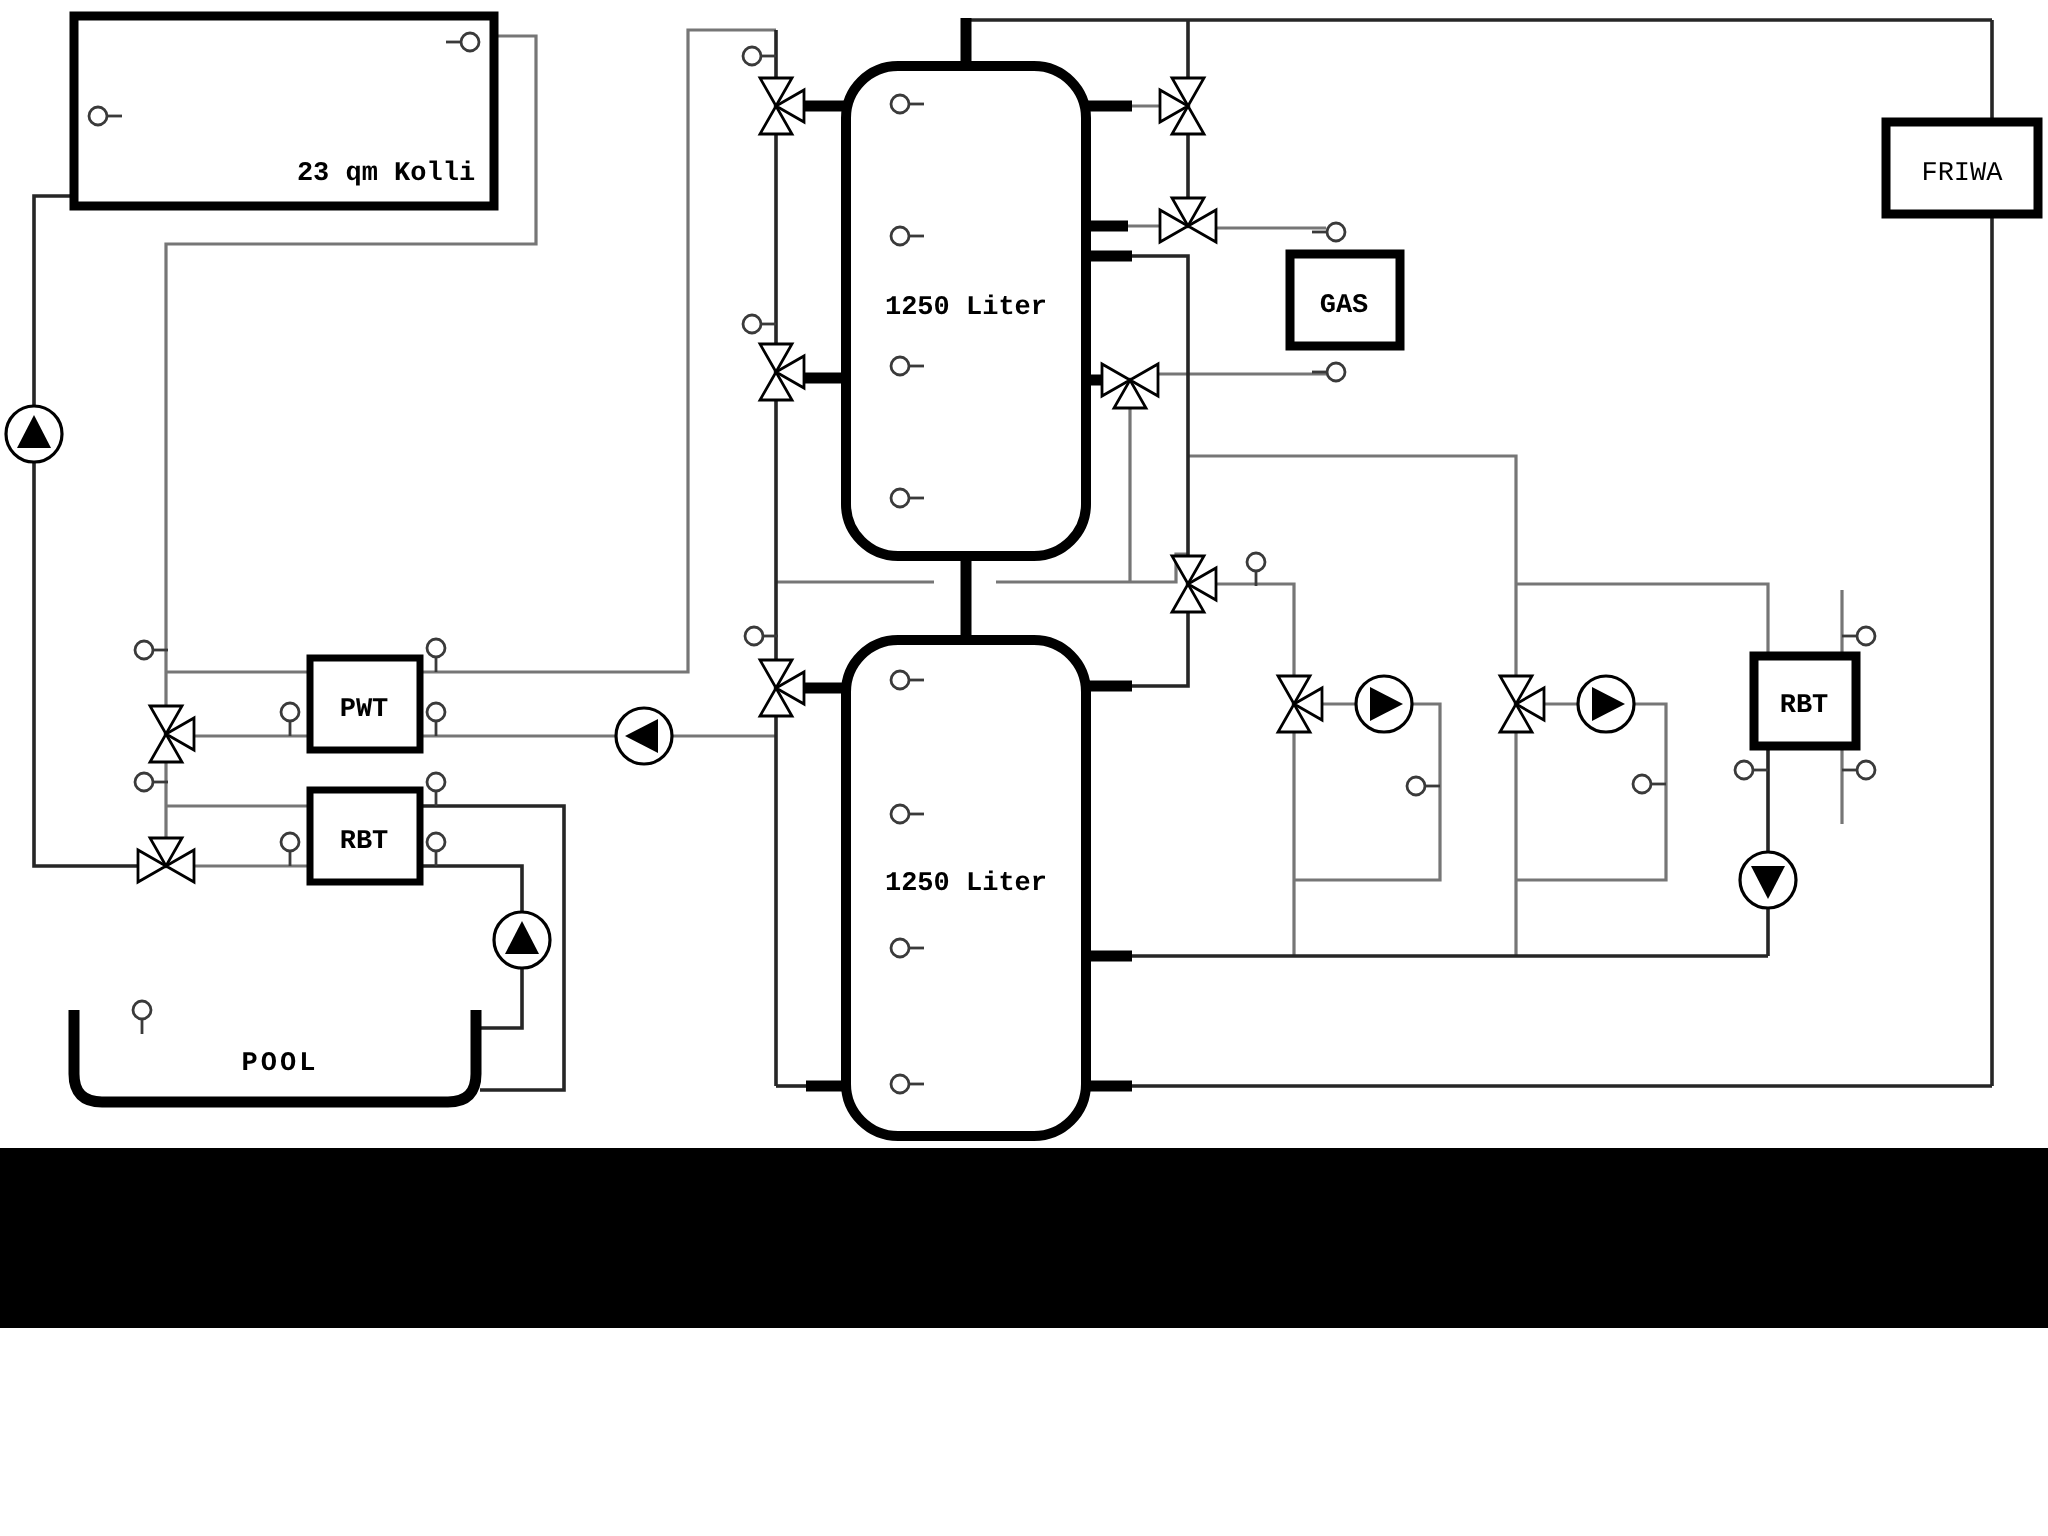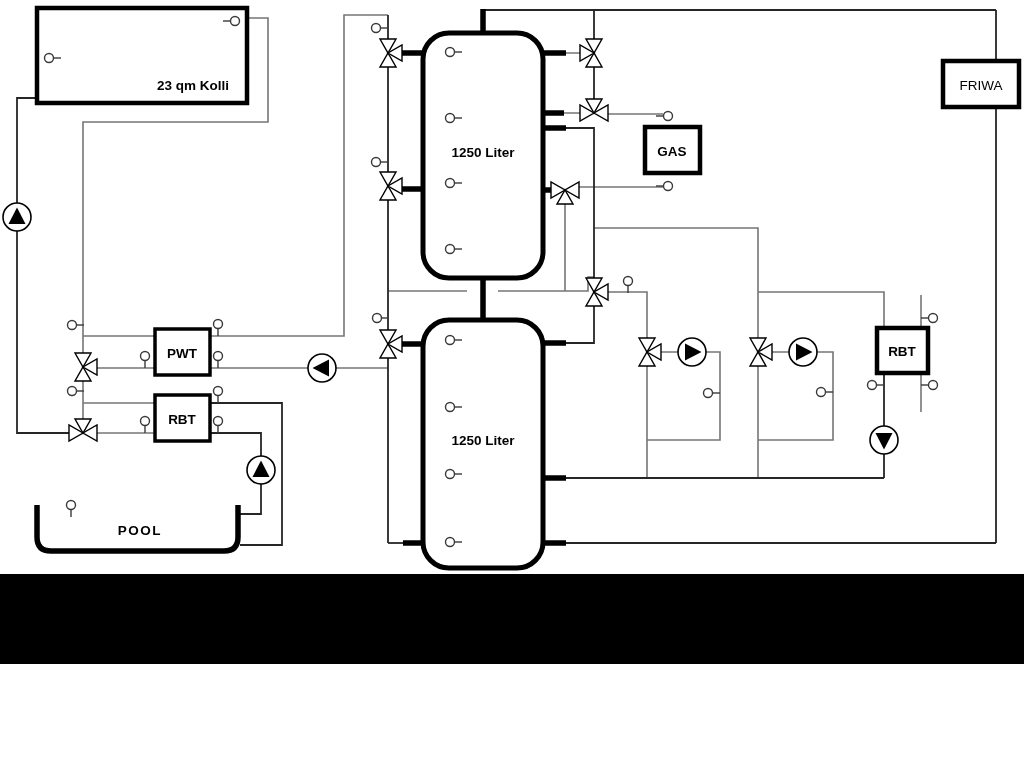--- a/index.html
+++ b/index.html
@@ -1,17 +1,17 @@
 <!DOCTYPE html>
 <html><head>
 <meta charset="utf-8">
 <style>
   html,body{margin:0;padding:0;background:#ffffff;}
   #stage{position:relative;width:1024px;height:664px;background:#ffffff;overflow:hidden;
-         font-family:Liberation Sans, sans-serif;}
+         font-family:Liberation Mono, monospace;}
   svg{display:block}
   .pg{stroke:#767676;stroke-width:1.6;fill:none}
   .pd{stroke:#262626;stroke-width:1.8;fill:none}
   .pt{stroke:#000000;stroke-width:5.5;fill:none}
   .boxthin{fill:#ffffff;stroke:#000000;stroke-width:3.5}
   .boxthick{fill:#ffffff;stroke:#000000;stroke-width:4.5}
   .tank{fill:#ffffff;stroke:#000000;stroke-width:5}
   .lbl{fill:#000000;font-size:13.5px;font-weight:700;text-anchor:middle}
   .lbln{fill:#000000;font-size:13.5px;font-weight:400;text-anchor:middle}
   .lblpool{fill:#000000;font-size:13.5px;font-weight:700;letter-spacing:1.5px;text-anchor:middle}

